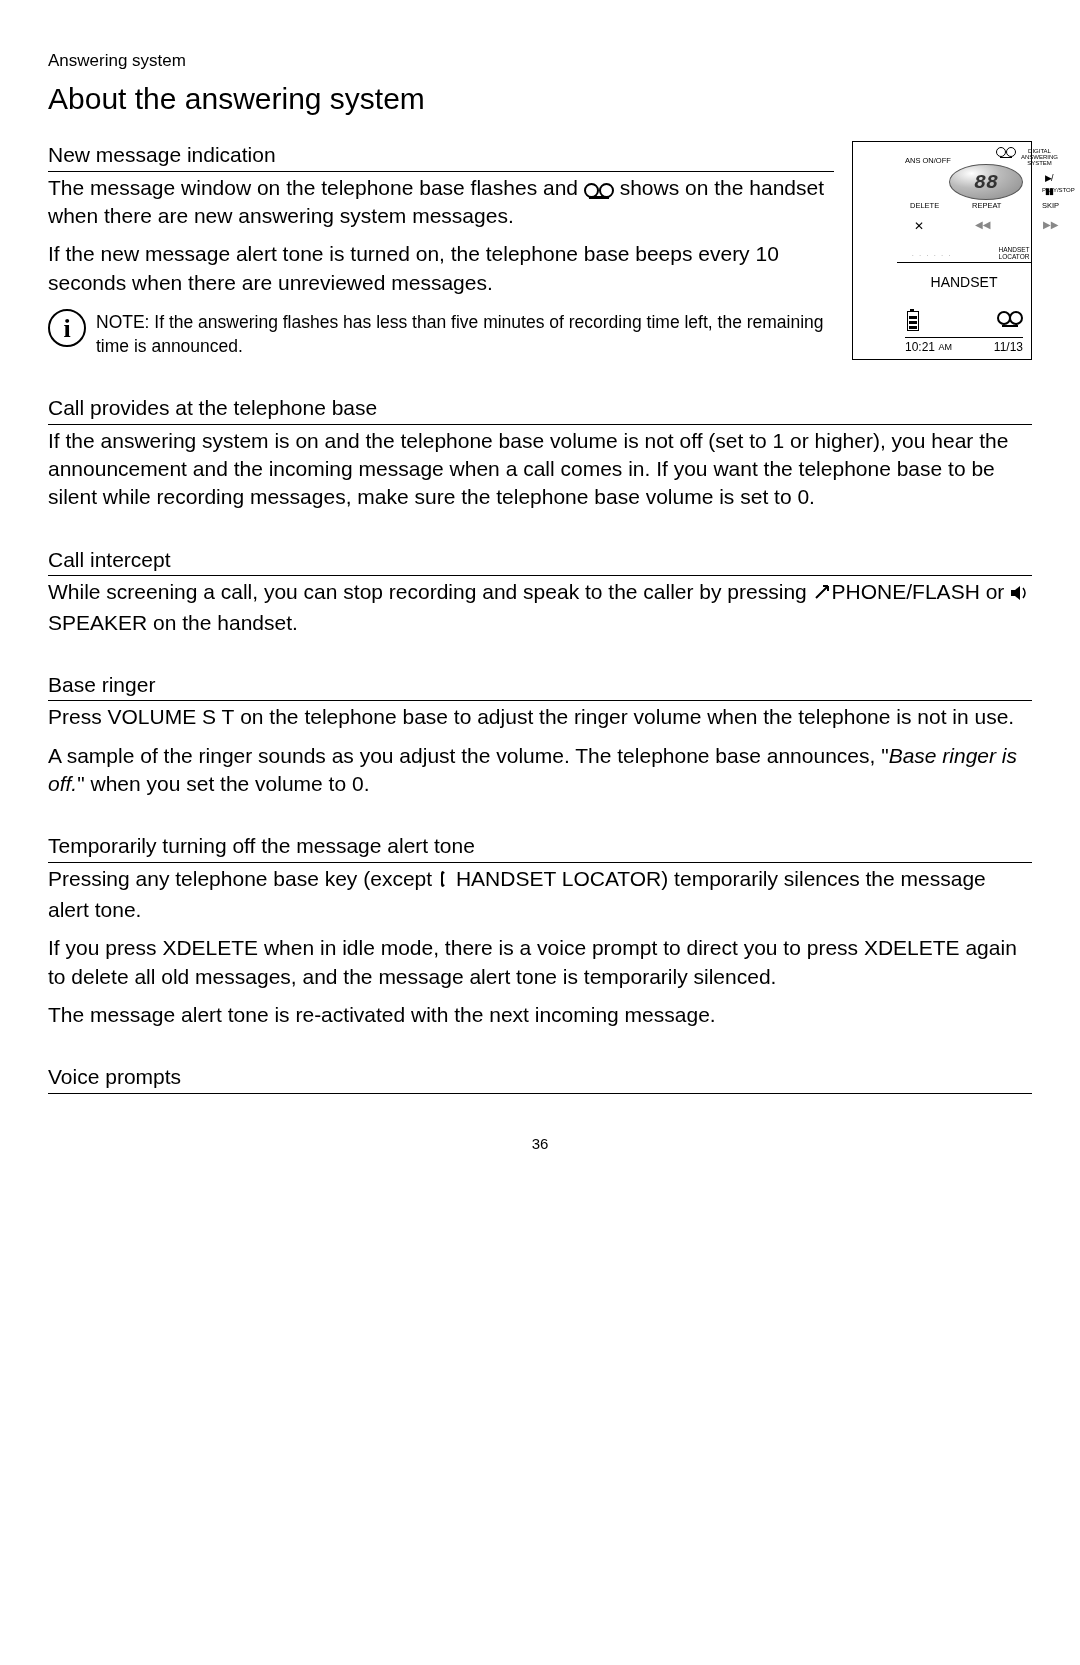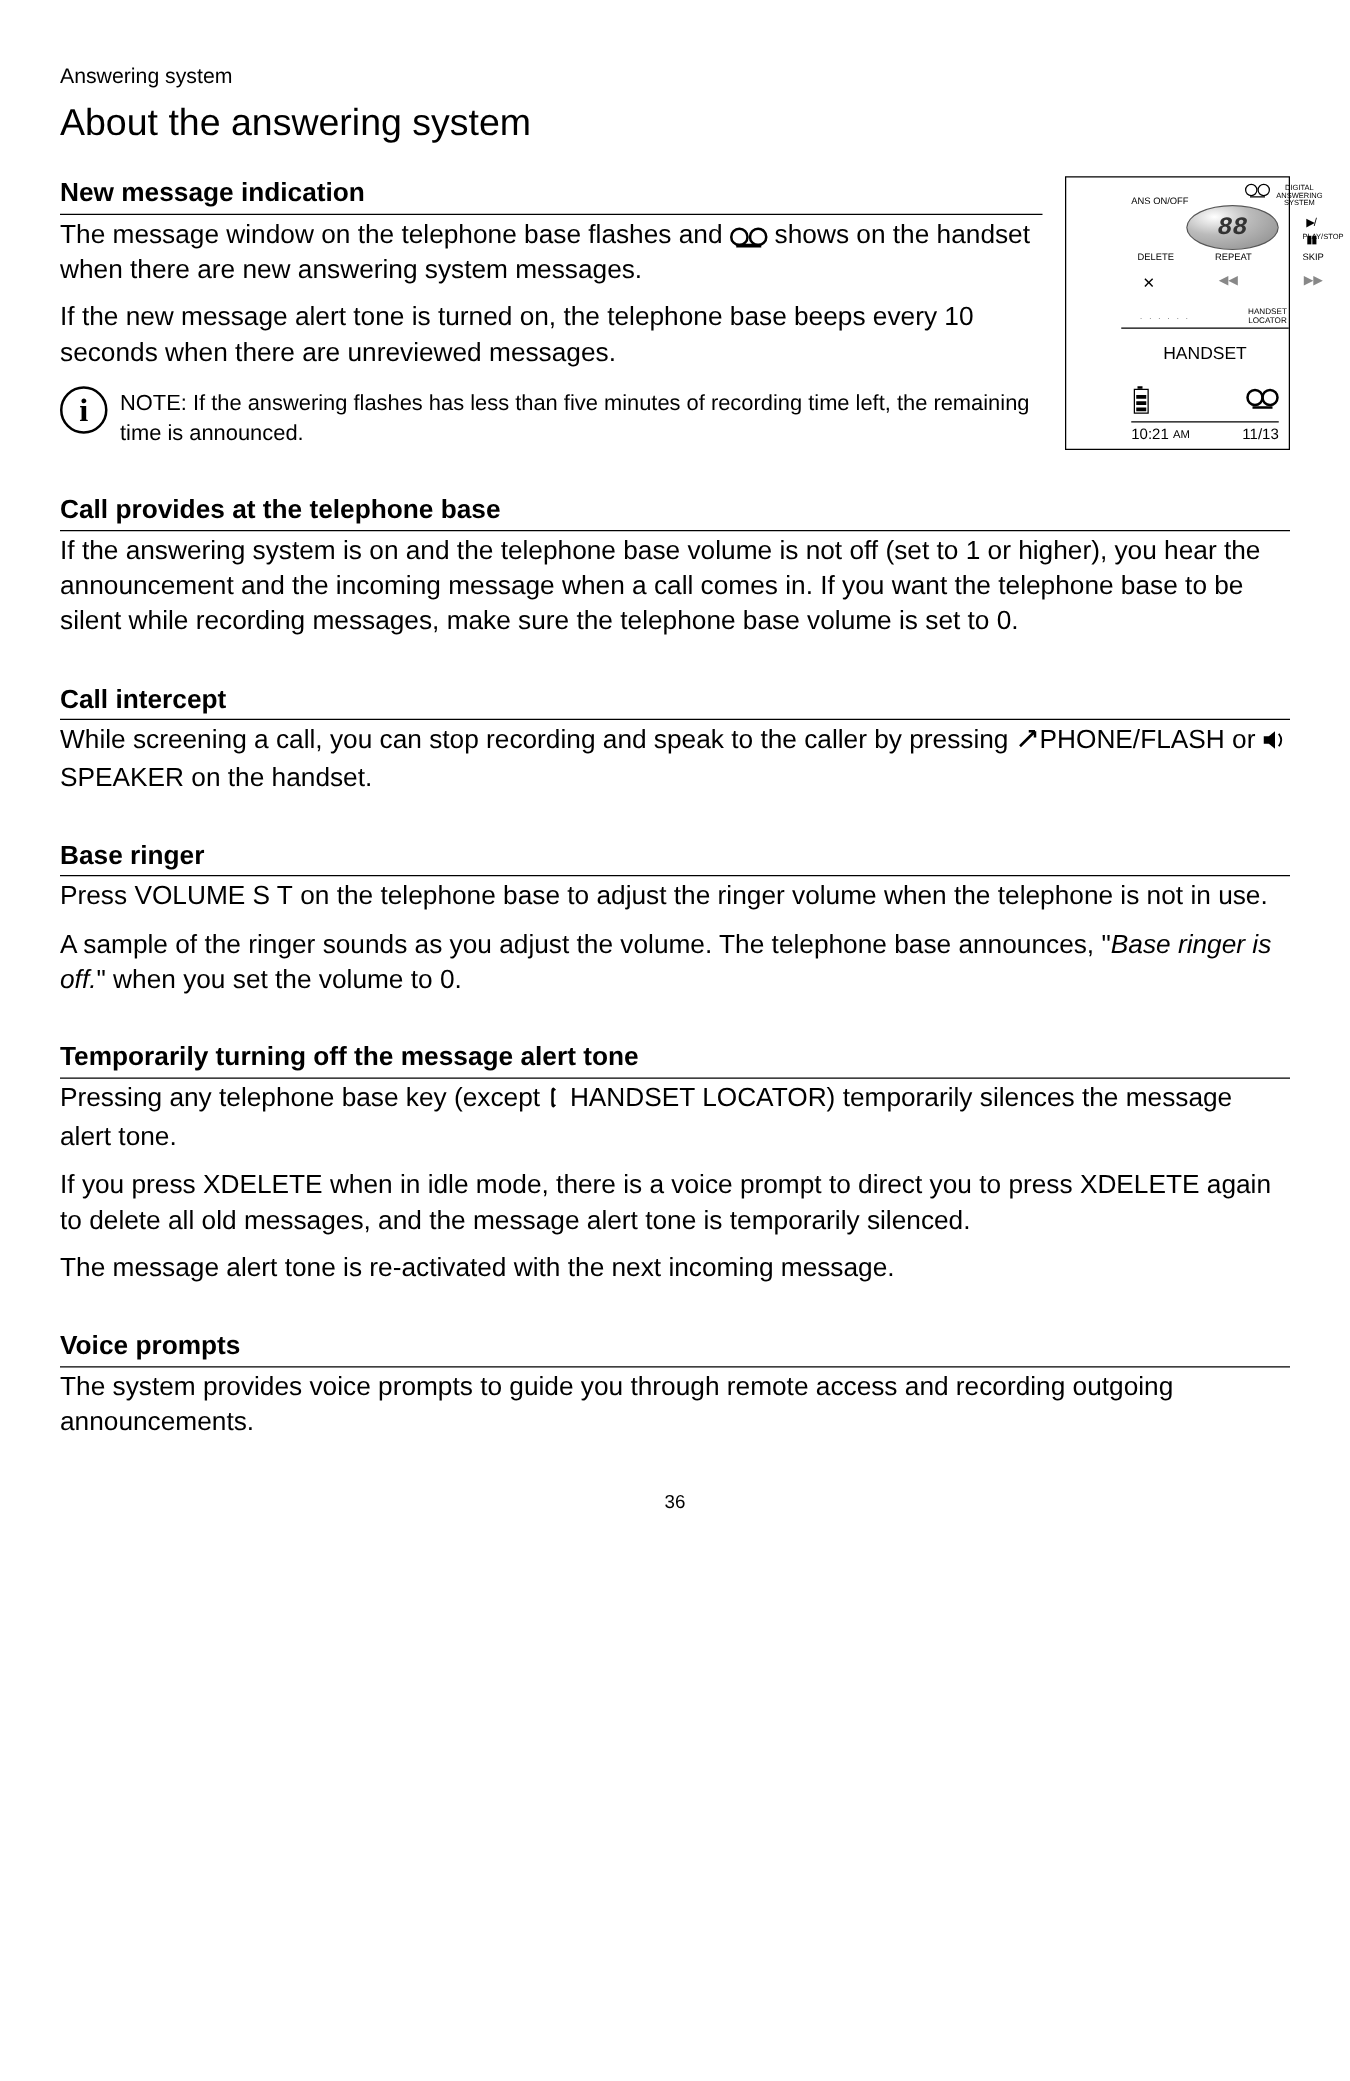--- a/index.html
+++ b/index.html
@@ -17,21 +17,21 @@
     font-size: 17px;
     margin-bottom: 6px;
   }
   h1.page-title {
     font-size: 30px;
     font-weight: normal;
     margin: 0 0 22px 0;
   }
   h2.sub {
     font-size: 21px;
-    font-weight: bold;
+    font-weight: normal;
     margin: 0 0 2px 0;
     border-bottom: 1.5px solid #000;
     padding-bottom: 1px;
   }
   p { margin: 2px 0 10px 0; }
   .top-row { display: flex; align-items: flex-start; }
   .top-left { flex: 1; padding-right: 10px; }
   .note-row { display: flex; align-items: flex-start; margin-top: 6px; }
   .note-icon {
     flex: 0 0 34px; height: 34px; border: 2.5px solid #000; border-radius: 50%;
@@ -207,16 +207,15 @@
         </svg></span><span class="caps">HANDSET LOCATOR</span><span>) temporarily silences the message alert tone.</span>
   </p>
   <p>
     <span>If you press </span><span class="caps">XDELETE</span><span> when in idle mode, there is a voice prompt to direct you to press </span><span class="caps">XDELETE</span><span> again to delete all old messages, and the message alert tone is temporarily silenced.</span>
   </p>
   <p>The message alert tone is re-activated with the next incoming message.</p>
 </div>
 
 <div class="section-block">
   <h2 class="sub">Voice prompts</h2>
-  <p>The system provides voice prompts to guide you through remote access and recording outgoing announcements.</p>
 </div>
 
 <div class="page-num">36</div>
 
 </body></html>

